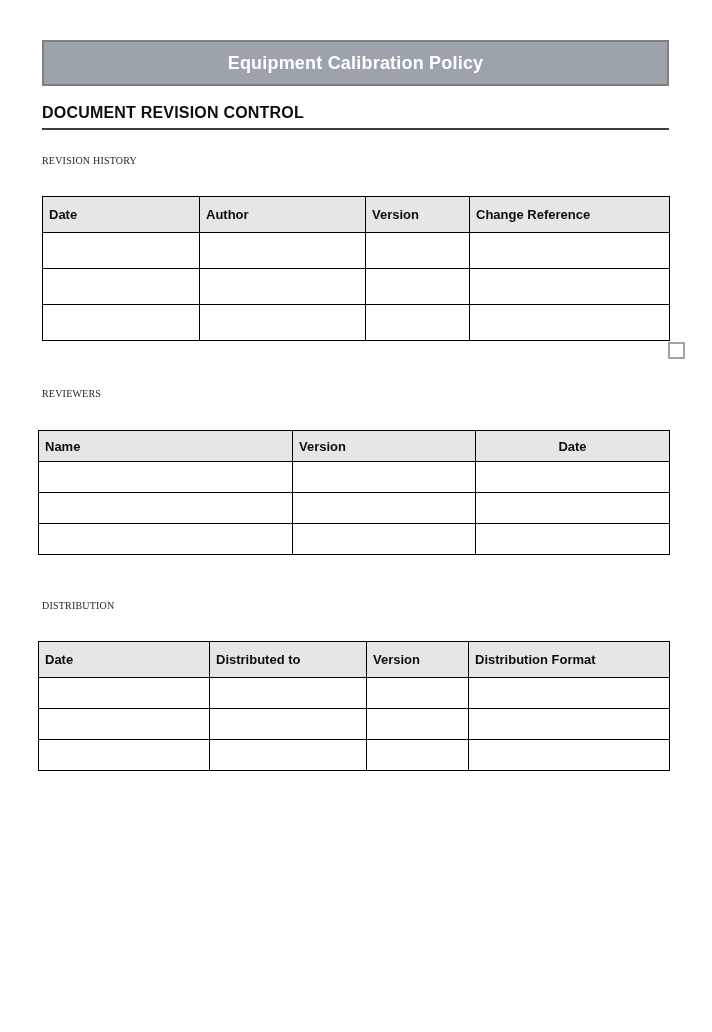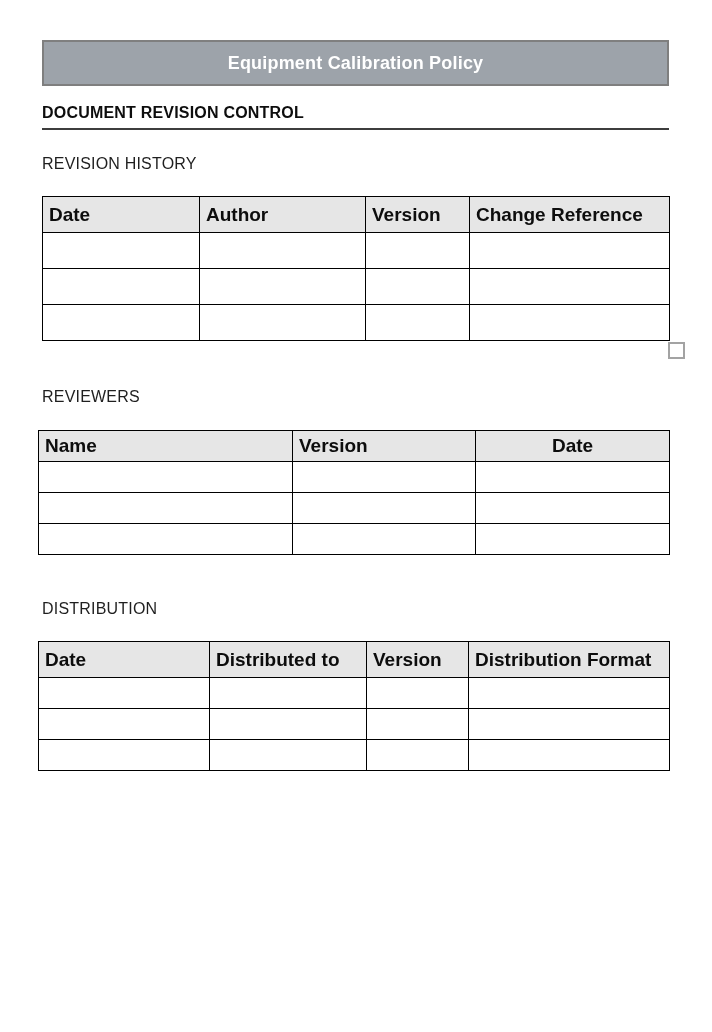--- a/index.html
+++ b/index.html
@@ -36,38 +36,39 @@
     font-size: 16px;
     font-weight: bold;
     color: #0d0d0d;
     letter-spacing: 0.2px;
     padding-bottom: 6px;
     border-bottom: 2px solid #3d3d3d;
   }
   .sub-label {
     position: absolute;
     left: 42px;
-    font-size: 16px;
+    font-size: 10px;
     color: #1f1f1f;
     letter-spacing: 0.2px;
+    font-family: Liberation Serif, serif;
   }
   .lbl-revision { top: 155px; }
   .lbl-reviewers { top: 388px; }
   .lbl-distribution { top: 600px; }
 
   table.doc-table {
     position: absolute;
     border-collapse: collapse;
     table-layout: fixed;
   }
   table.doc-table th, table.doc-table td {
     border: 1.5px solid #000000;
     padding: 0 6px;
     box-sizing: border-box;
-    font-size: 19px;
+    font-size: 13px;
     vertical-align: middle;
   }
   table.doc-table th {
     background: #e6e6e6;
     font-weight: bold;
     text-align: left;
     color: #0d0d0d;
   }
   table.doc-table th.center { text-align: center; }
 

